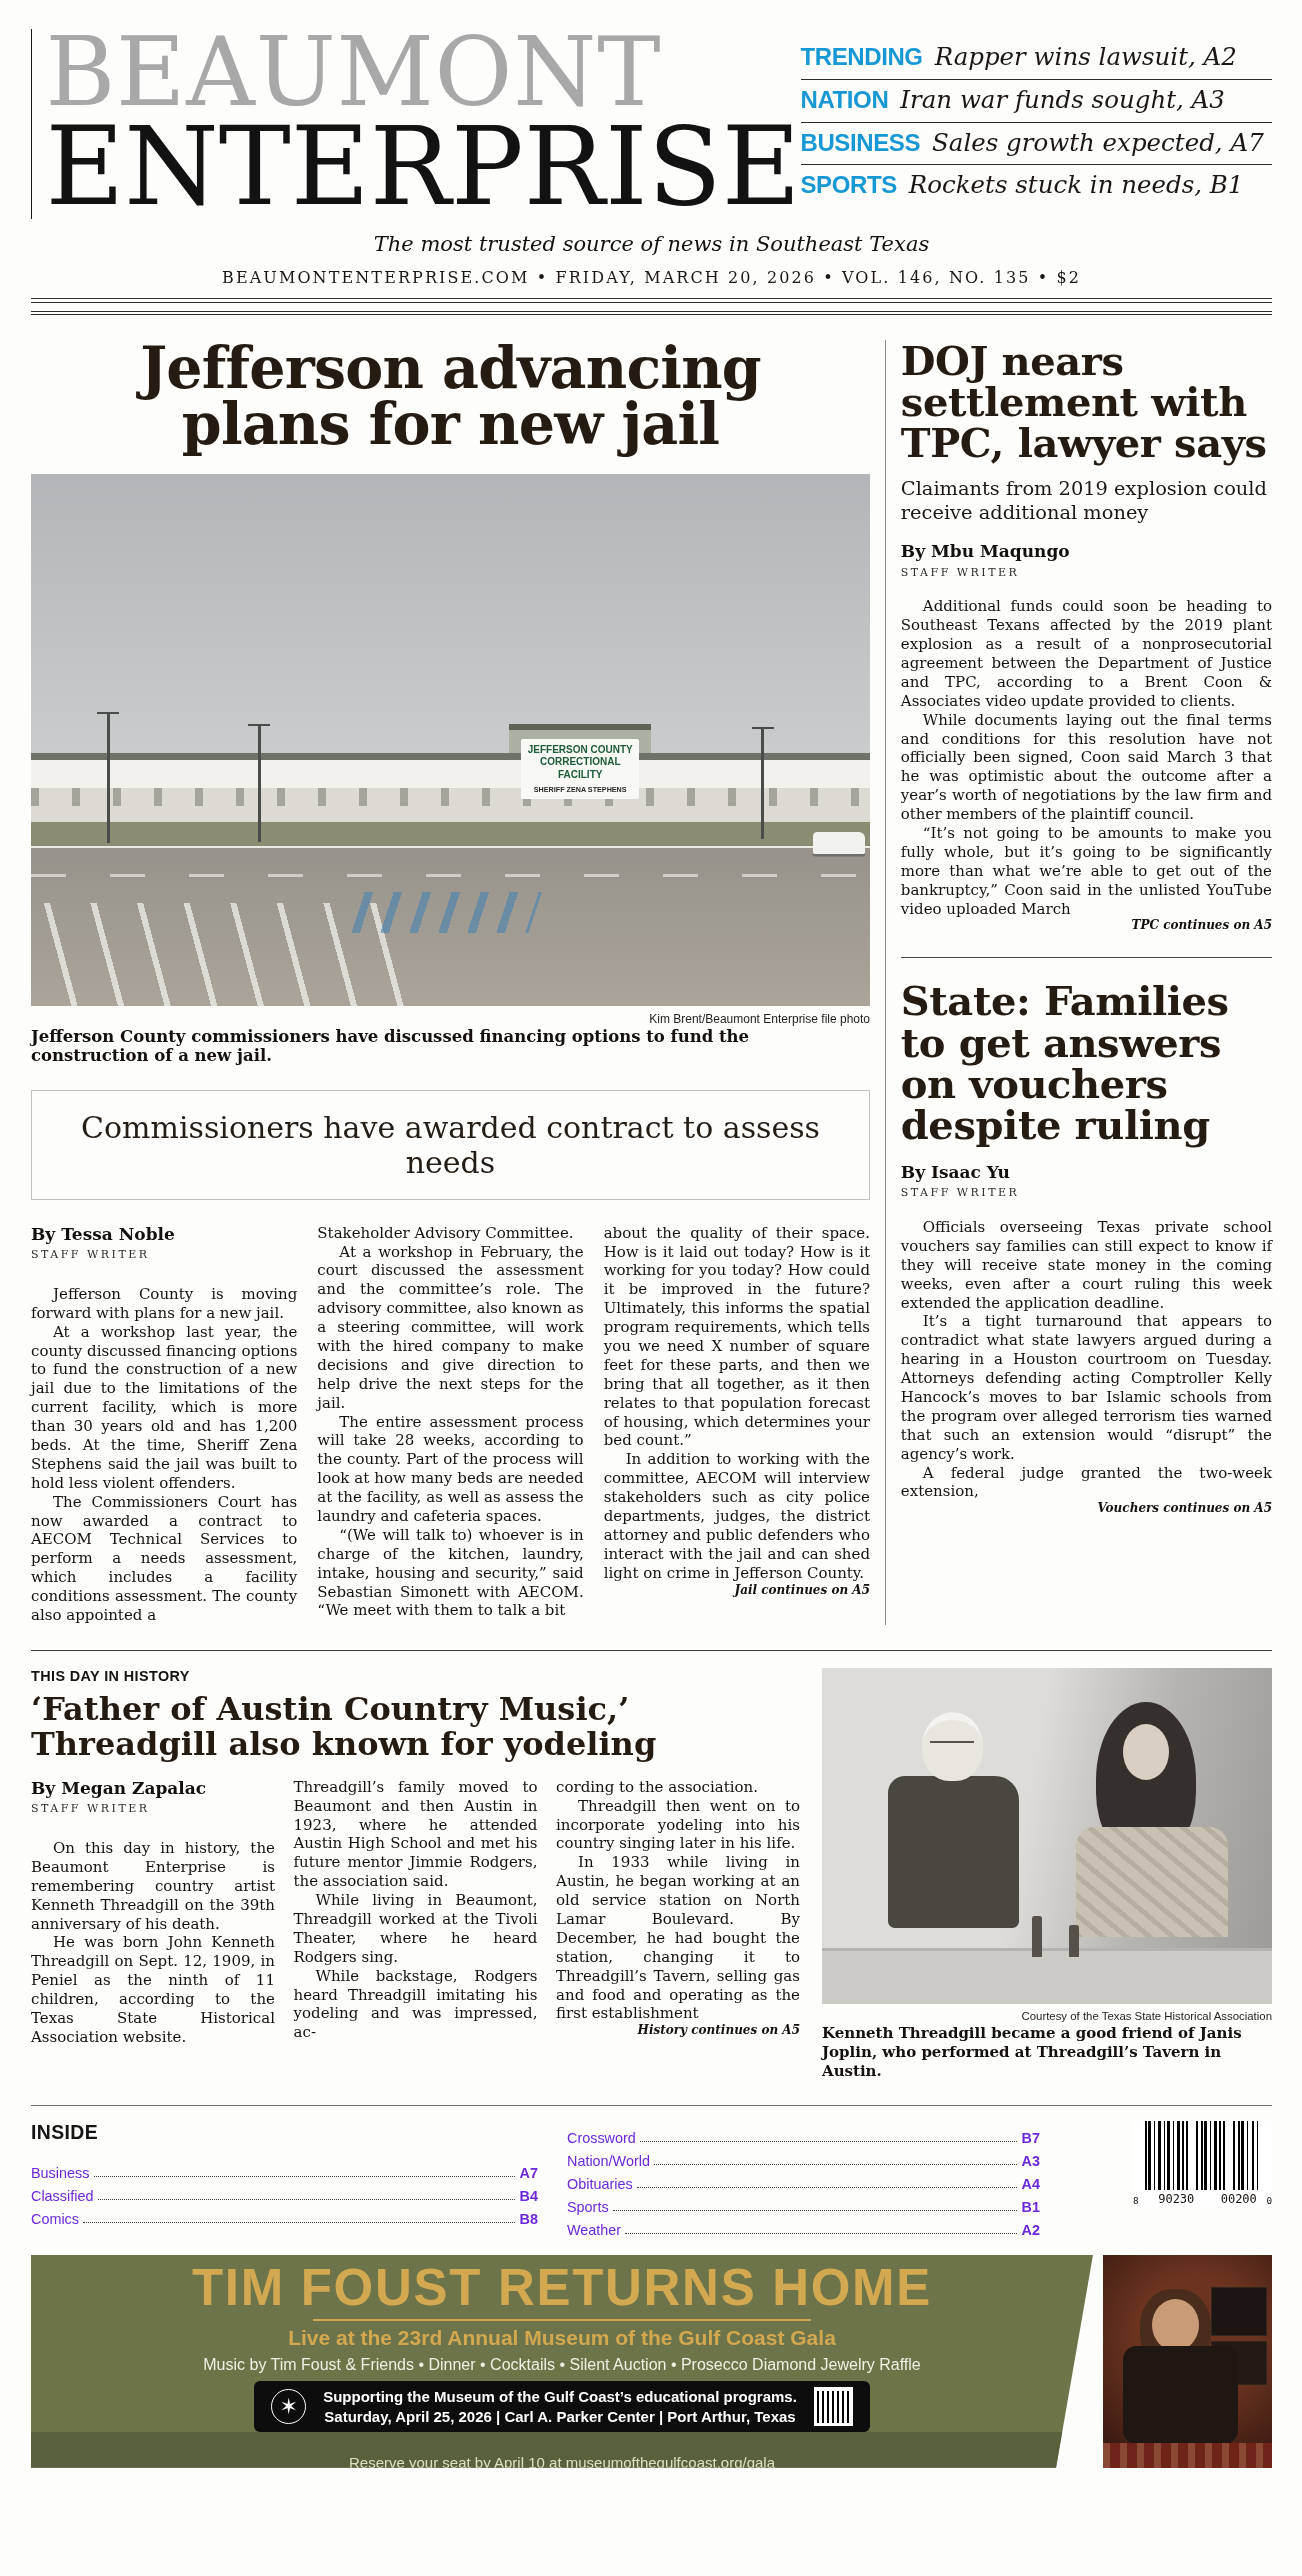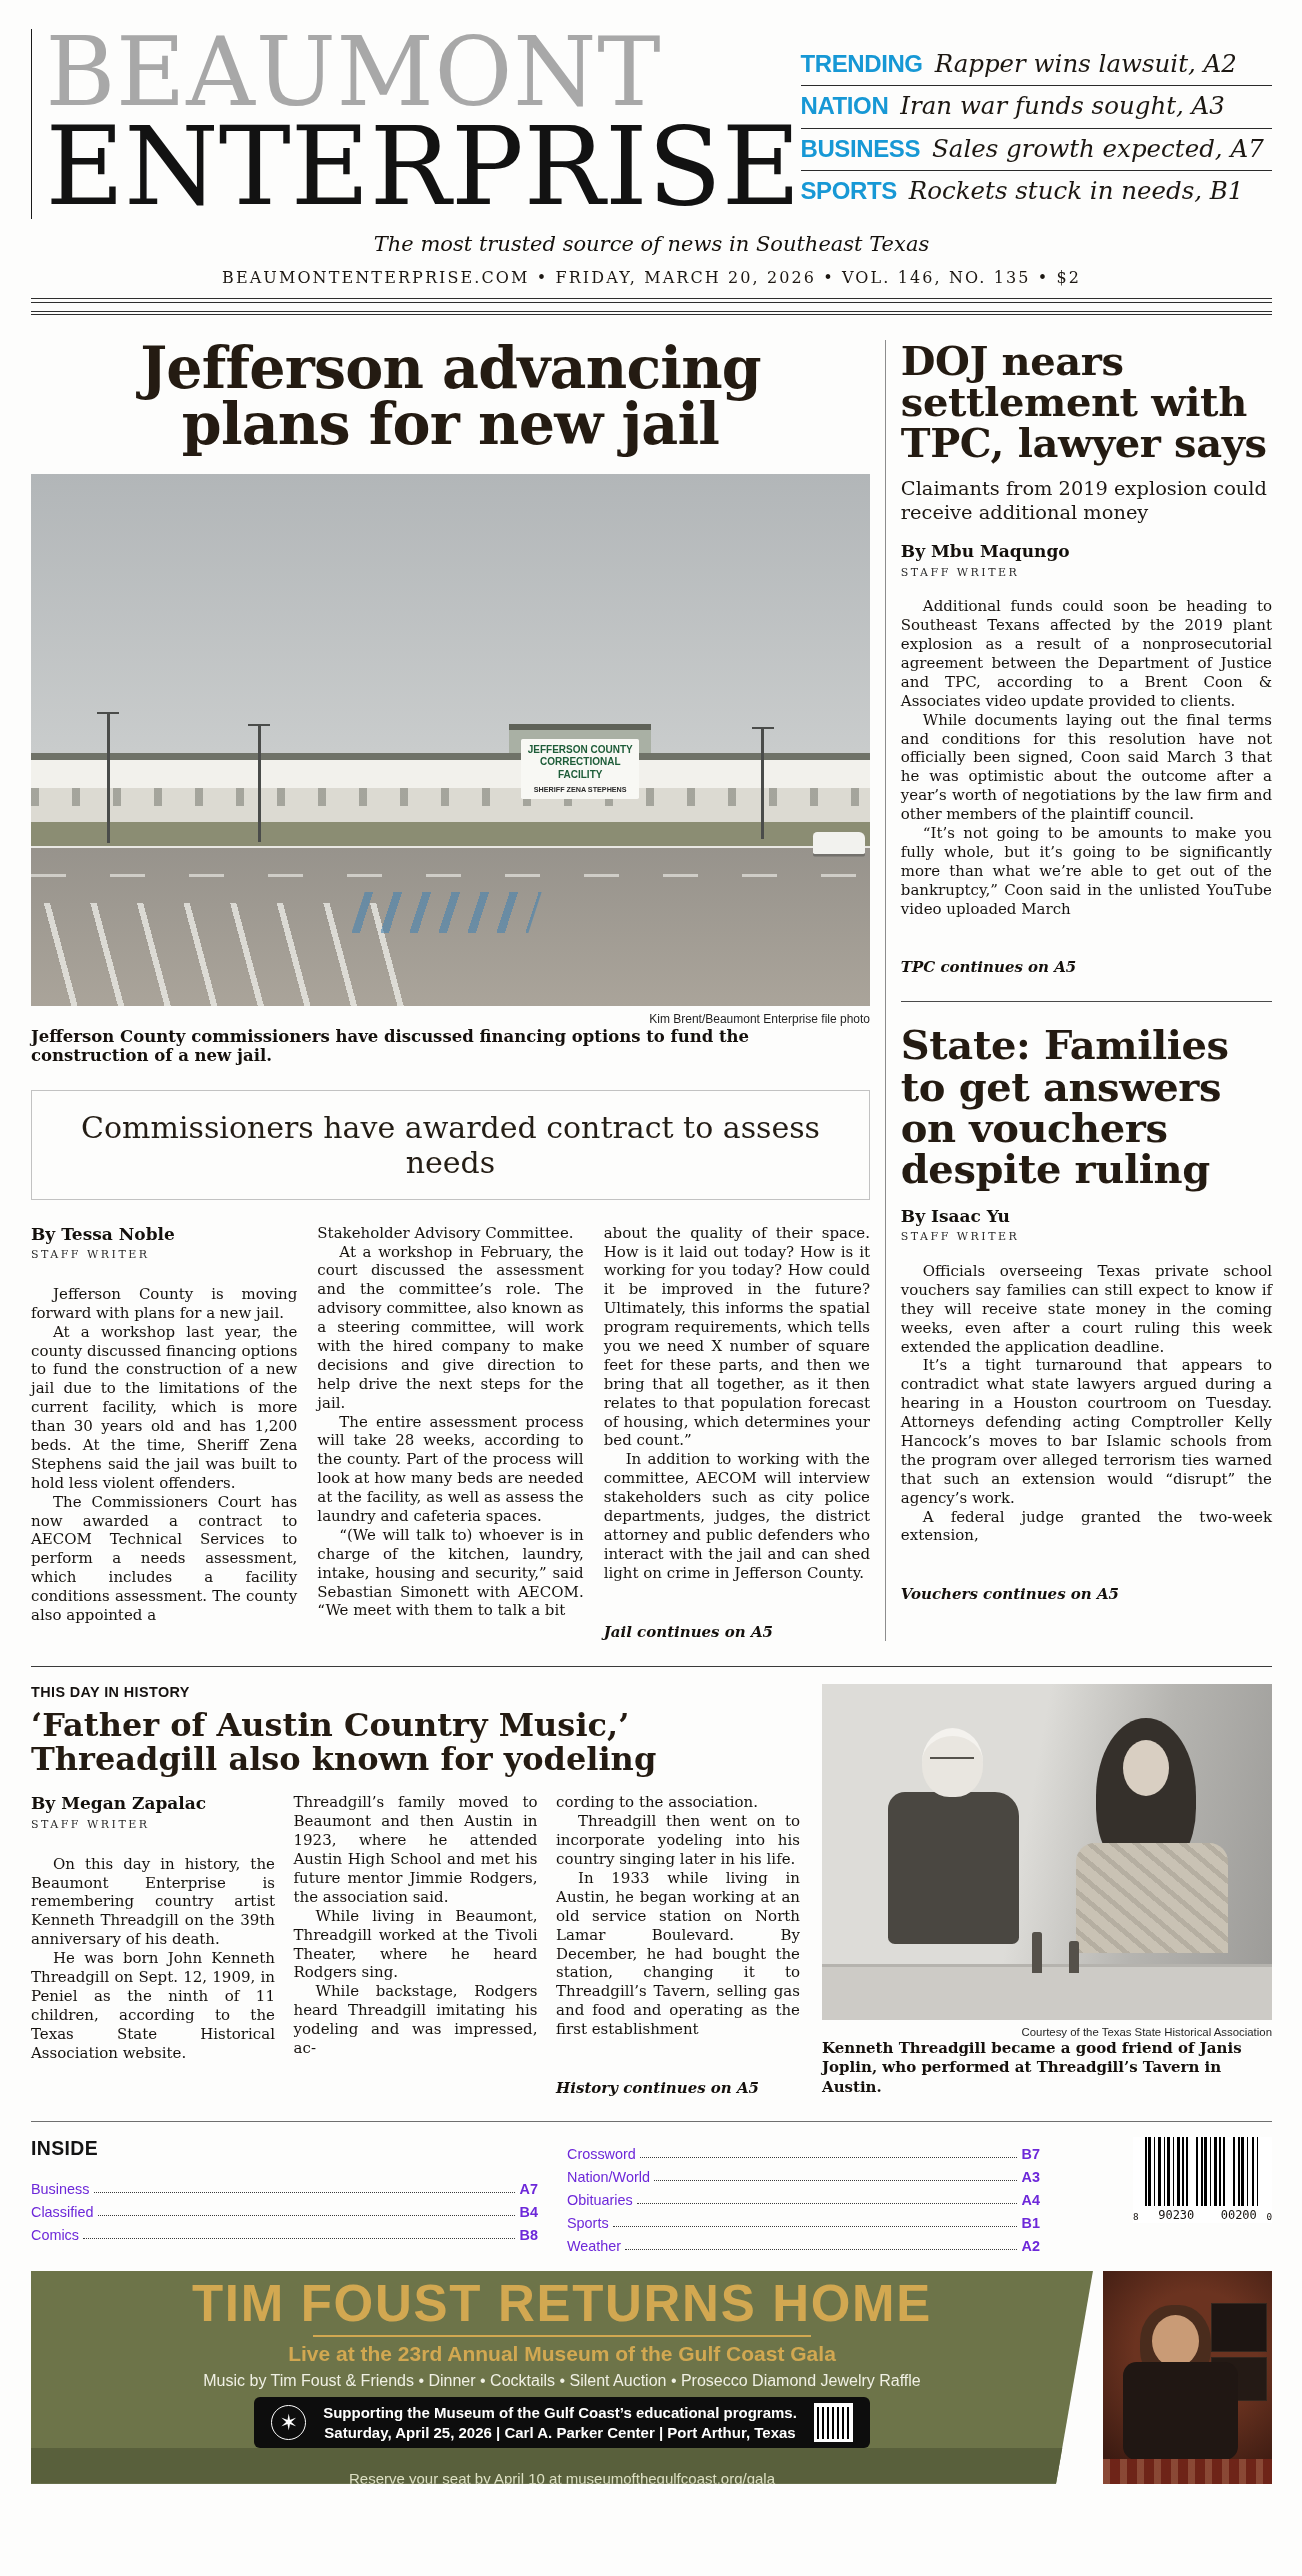--- a/index.html
+++ b/index.html
@@ -1,21 +1,21 @@
 <!DOCTYPE html>
 <html style="font-size:13.5px"><head>
 <meta charset="utf-8">
 <style>
   * { margin:0; padding:0; box-sizing:border-box; }
   body { background:#e9e9e9; font-family:"DejaVu Serif", serif; }
   .page { width:1303px; min-height:2576px; margin:0 auto; background:#fdfdfc; color:#15110d;
           padding:29px 31px 22px; position:relative; }
 
   
-  .header { display:flex; justify-content:space-between; align-items:center; }
+  .header { display:flex; justify-content:space-between; align-items:flex-start; }
   .masthead { border-left:1.7px solid #1a1a1a; padding-left:13.5px; }
   .masthead-city { font-size:95px; line-height:.92; color:#a8a8a8; letter-spacing:0.8px; }
   .masthead-paper { font-size:108px; line-height:.95; color:#121212; letter-spacing:0; }
   .teasers { width:488px; margin-top:8.4px; }
   .teaser { display:flex; align-items:baseline; gap:12px; padding:5px 0 7.6px; border-bottom:0.8px solid #2a2a2a; }
   .teaser:last-child { border-bottom:none; }
   .teaser-label { font-family:"Liberation Sans", sans-serif; font-weight:bold; font-size:24px;
                   color:#1798d5; letter-spacing:-0.4px; }
   .teaser-text { font-style:italic; font-size:24.5px; color:#1c1712; }
 
@@ -74,21 +74,21 @@
                  font-size:30px; color:#241d15; }
 
   .story-cols { display:flex; gap:20px; margin-top:24px; }
   .scol { flex:1; min-width:0; }
   .byline { font-weight:bold; font-size:17px; color:#14100c; }
   .byline-title { font-size:11px; letter-spacing:2.5px; margin-top:4.2px; color:#2b2b2b; }
   .scol p, .rc-body p { font-size:15px; line-height:1.26; text-align:justify; text-indent:22px;
                         color:#15110d; margin:0; }
   p.cont { text-indent:0; }
   p.gap { margin-top:24px; }
-  .continues { font-weight:bold; font-style:italic; font-size:15px; color:#14100c;margin-top:40px; }
+  .continues { font-weight:bold; font-style:italic; text-align:right; font-size:12px; color:#14100c; }
 
   
   .rc-headline { font-size:40px; font-weight:bold; line-height:1.03; color:#241b12; letter-spacing:-0.4px; }
   .rc-subhead { font-size:19.4px; line-height:1.22; margin-top:13.5px; color:#1c1712; }
   .rc-byline { margin-top:17px; }
   .rc-body { margin-top:18.6px; }
   .rc-rule { border-top:1.7px solid #4a4a4a; margin:25px 0 22px; }
 
   
   .section-rule { border-top:1.7px solid #3a3a3a; margin-top:25px; }

